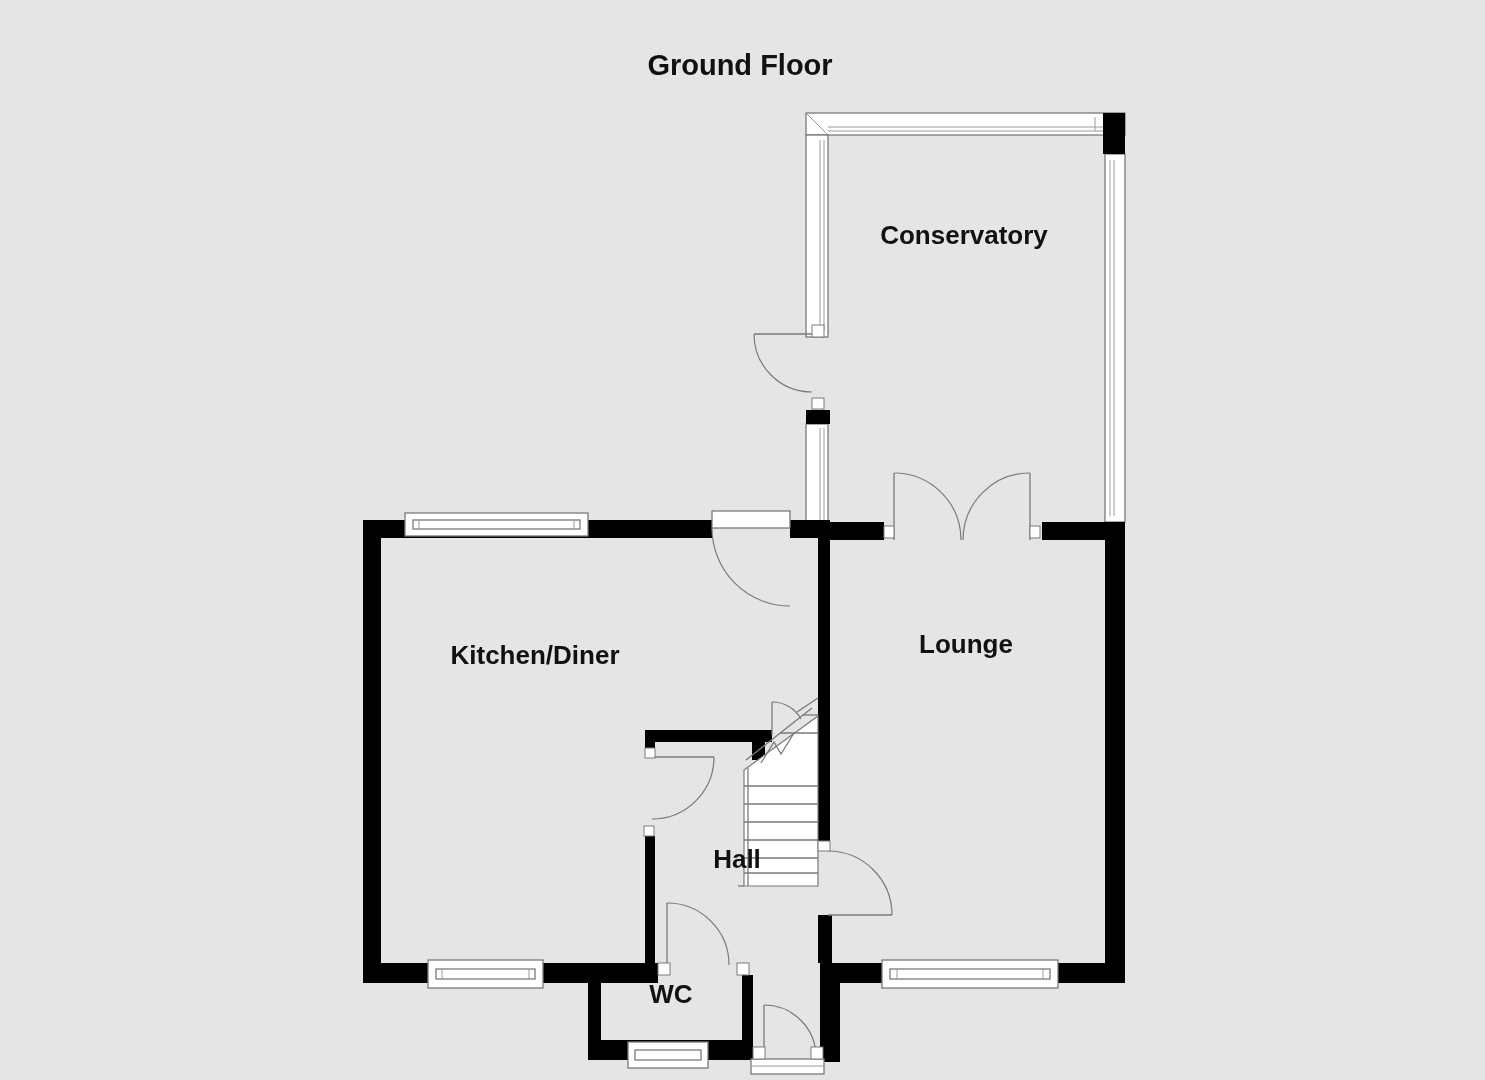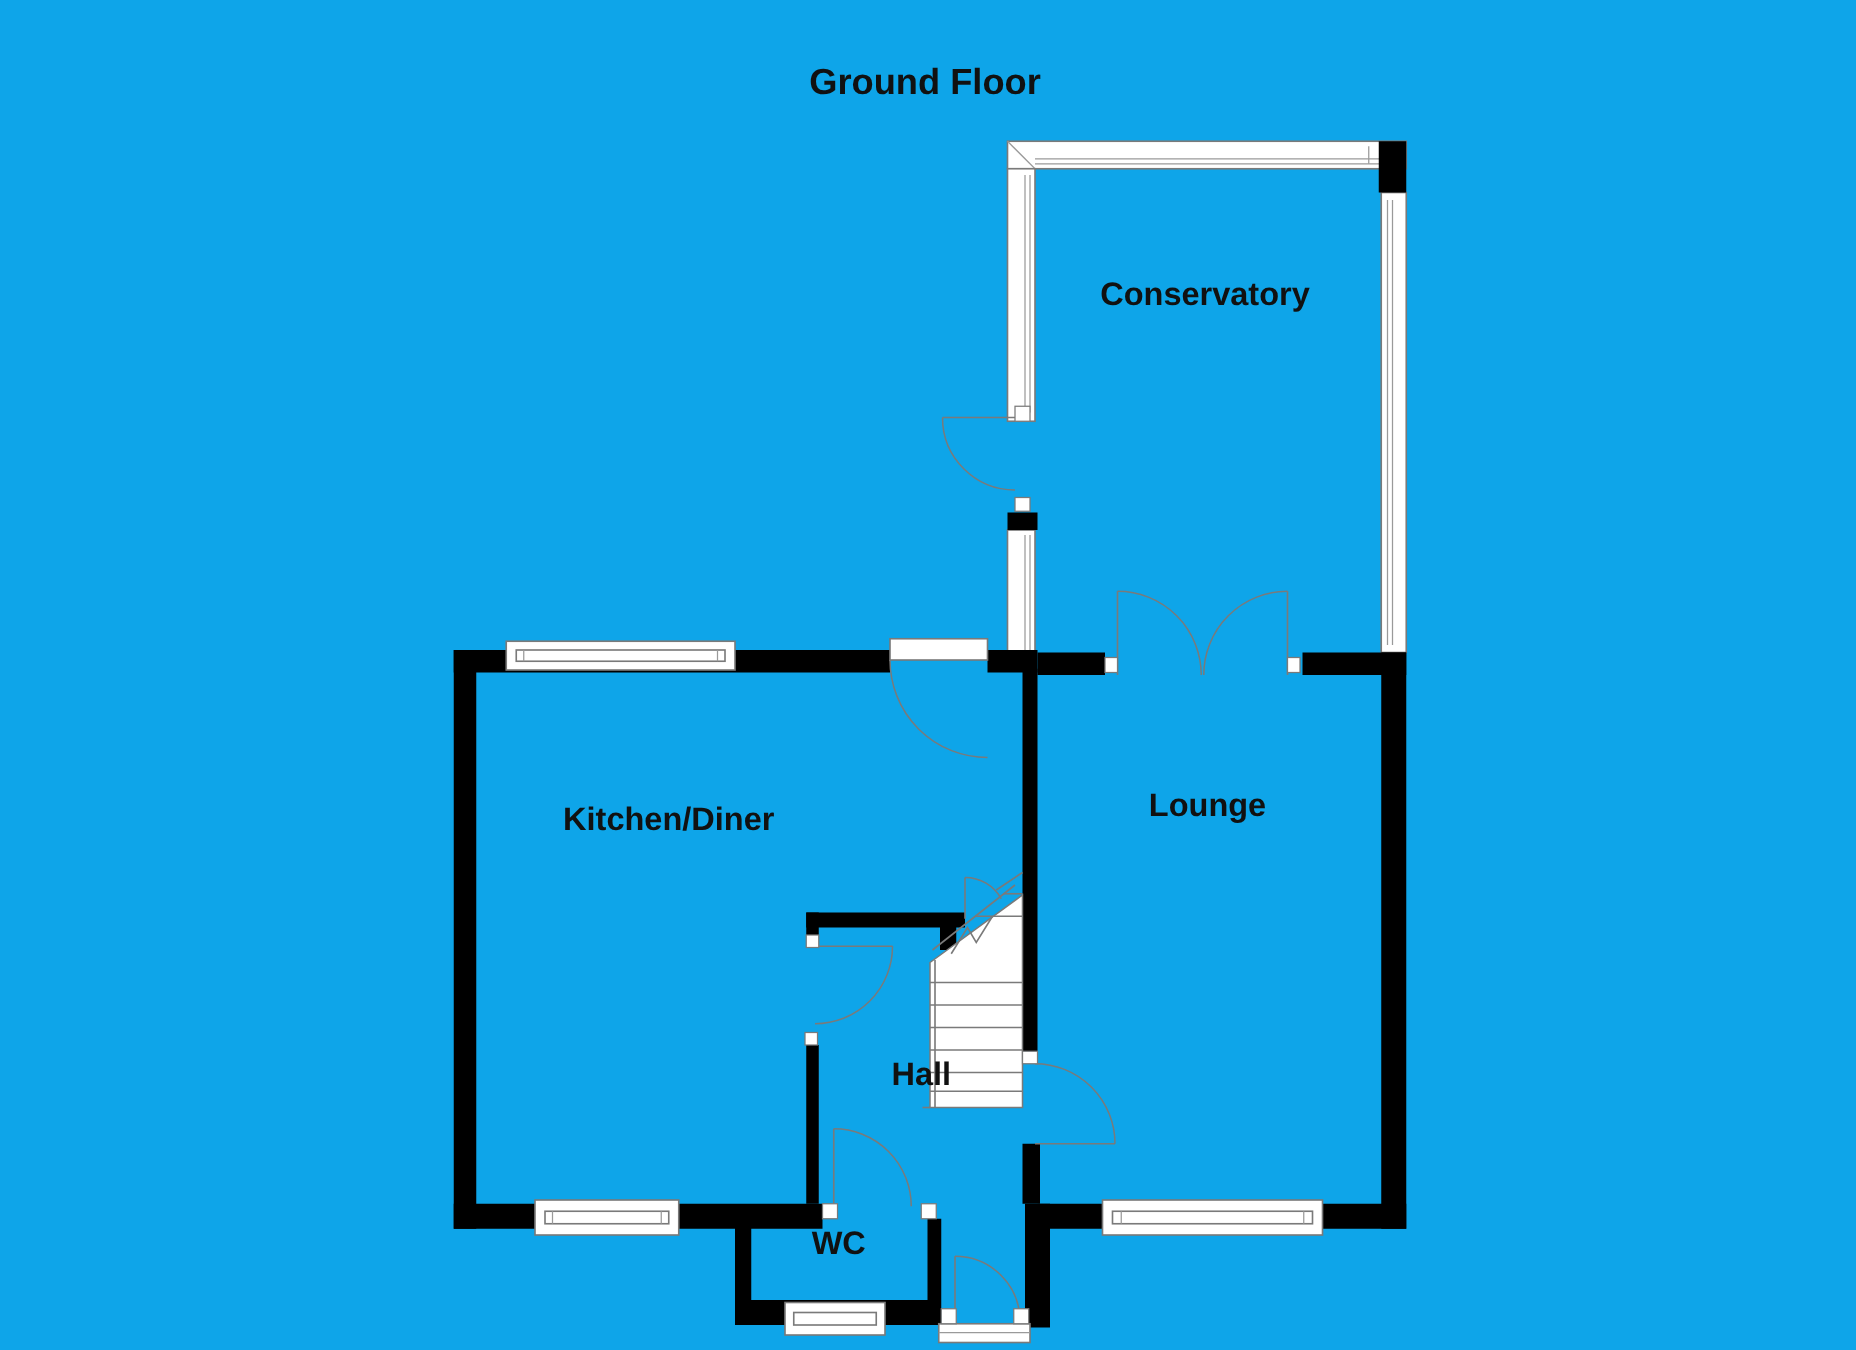--- a/index.html
+++ b/index.html
@@ -1,16 +1,16 @@
 <!DOCTYPE html>
 <html><head>
 <meta charset="utf-8">
 <style>
   html,body{margin:0;padding:0;background:#ffffff;}
-  #stage{position:relative;width:1485px;height:1080px;background:#0ea5e9;overflow:hidden;
+  #stage{position:relative;width:1485px;height:1080px;background:#e5e5e5;overflow:hidden;
          font-family:"Liberation Sans", sans-serif;}
   svg{position:absolute;left:0;top:0;}
   .wall{fill:#000000;stroke:none;}
   .thin{stroke:#7a7a7a;stroke-width:1.3;fill:none;}
   .thin2{stroke:#9a9a9a;stroke-width:1;fill:none;}
   .winbox{fill:#ffffff;stroke:#7a7a7a;stroke-width:1.3;}
   .jamb{fill:#ffffff;stroke:#7a7a7a;stroke-width:1;}
   .leafbox{fill:#ffffff;stroke:#7a7a7a;stroke-width:1.3;}
   .arc{stroke:#7a7a7a;stroke-width:1.2;fill:none;}
   .stair{stroke:#7a7a7a;stroke-width:1.2;fill:#ffffff;}

